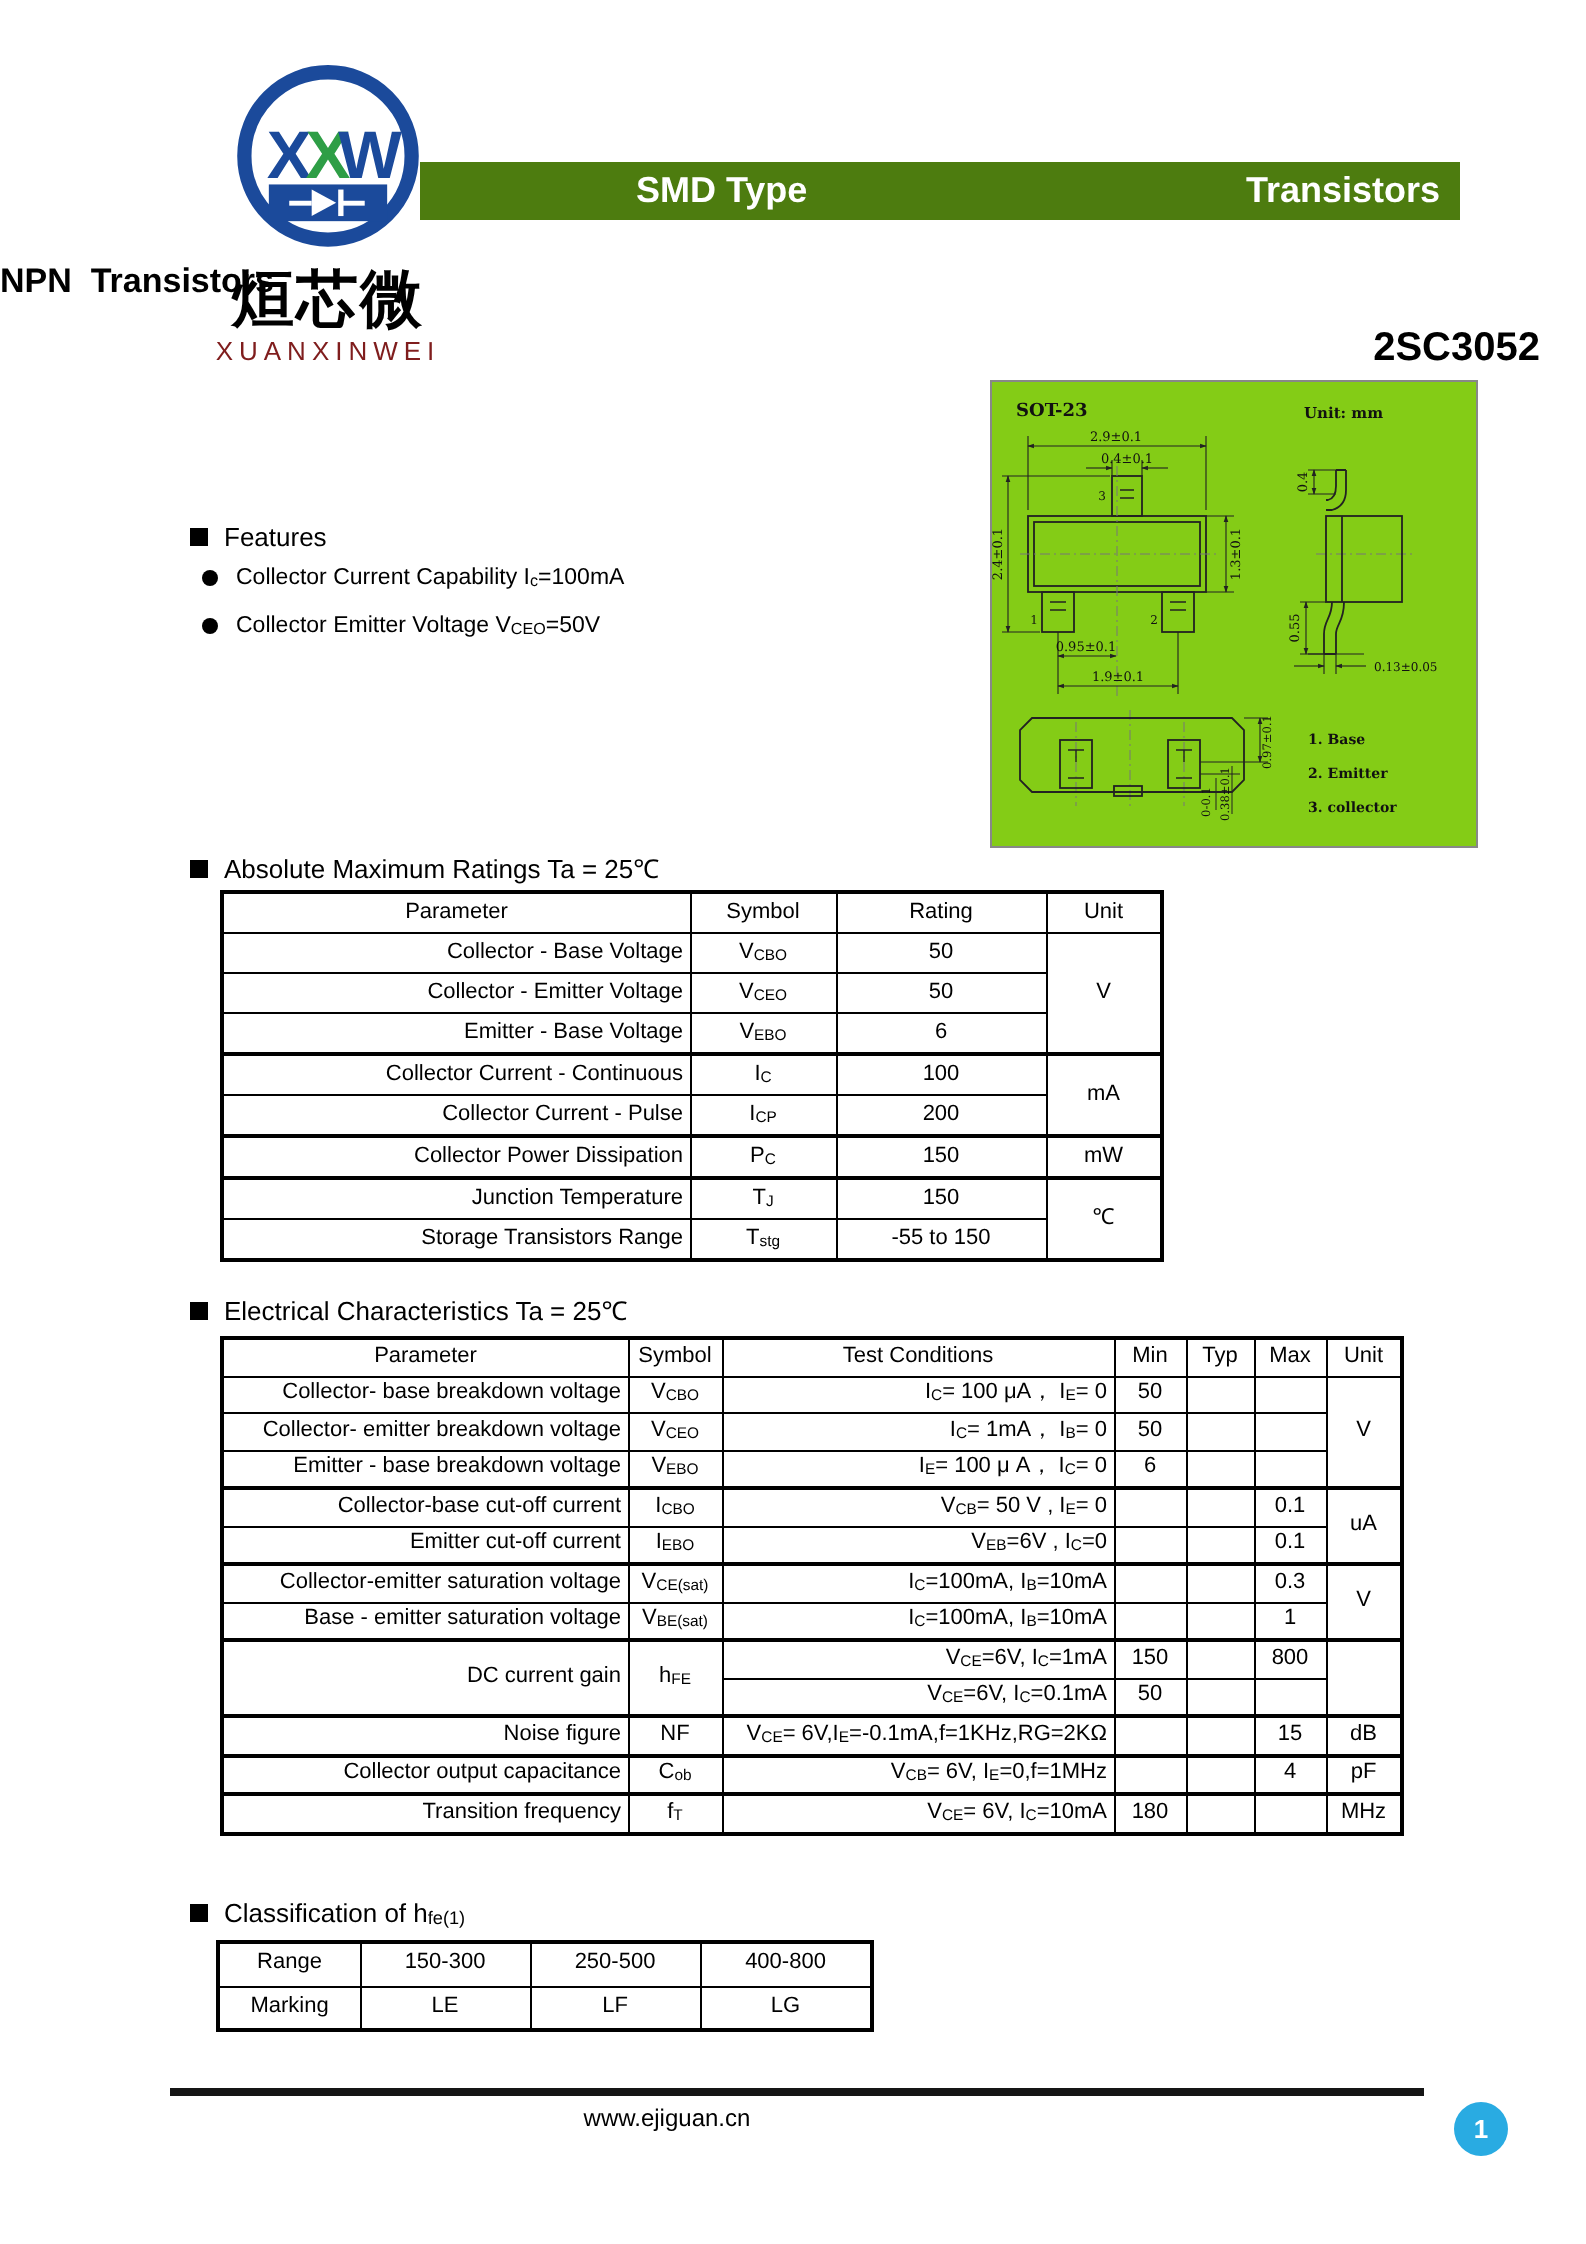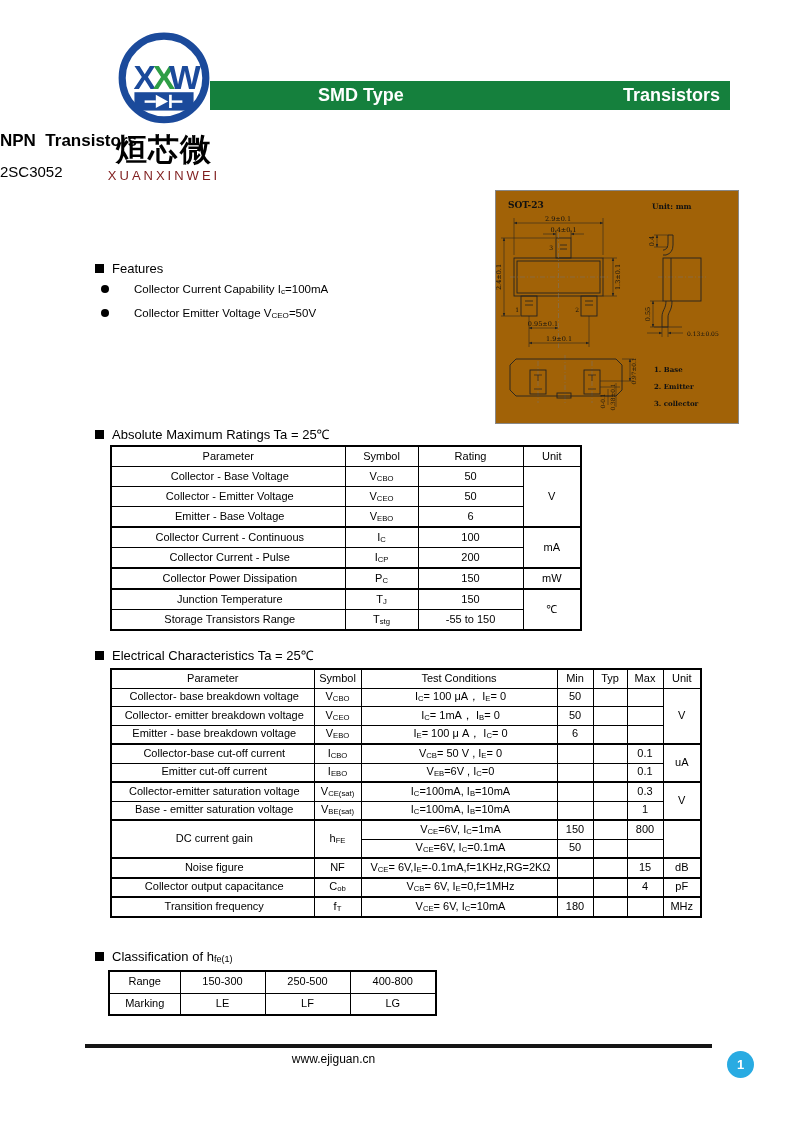--- a/index.html
+++ b/index.html
@@ -13,52 +13,52 @@
   .logo-en{font-size:13px;letter-spacing:3px;color:#7f1d1d;margin-top:1px;}
 
   
   .banner{position:absolute;left:210px;top:81px;width:520px;height:29px;color:#fff;
           font-weight:bold;font-size:18px;line-height:29px;}
   .banner .bl{position:absolute;left:108px;top:0;}
   .banner .br{position:absolute;right:10px;top:0;}
 
   .doc-title{position:absolute;left:0;top:131px;width:770px;
              font-size:17px;font-weight:bold;white-space:pre;}
-  .doc-part{position:absolute;left:0;top:163px;width:770px;text-align:left;
-            font-size:15px;font-weight:normal;}
-
-  
-  .pkg{position:absolute;left:495px;top:190px;width:242px;height:232px;border:1px solid #888;background:#a16207;}
+  .doc-part{position:absolute;left:0;top:163px;width:770px;text-align:right;
+            font-size:20px;font-weight:bold;}
+
+  
+  .pkg{position:absolute;left:495px;top:190px;width:242px;height:232px;border:1px solid #888;background:#84cc16;}
   .pkg svg{width:100%;height:100%;}
   .pkg text{font-family:"DejaVu Serif",serif;fill:#111;}
 
   
   .sec{position:absolute;display:flex;align-items:center;gap:8px;font-size:13px;}
   .sq{width:9px;height:9px;background:#000;flex:0 0 auto;}
   .sec-feat{left:95px;top:261px;}
   .sec-amr{left:95px;top:425px;}
   .sec-ec{left:95px;top:646px;}
   .sec-cls{left:95px;top:949px;}
 
-  .feat-item{position:absolute;left:101px;display:flex;align-items:center;gap:25px;font-size:11.5px;}
+  .feat-item{position:absolute;left:101px;display:flex;align-items:center;gap:9px;font-size:11.5px;}
   .fi1{top:283px;} .fi2{top:307px;}
   .dot{width:8px;height:8px;border-radius:50%;background:#000;flex:0 0 auto;}
 
   
   table.ds{position:absolute;border-collapse:collapse;table-layout:fixed;background:#fff;border:2px solid #000;}
   #t-amr{left:110px;top:445px;width:470px;}
   #t-ec{left:110px;top:668px;width:590px;}
   #t-cls{left:108px;top:970px;width:327px;}
   .ds th,.ds td{border:1px solid #000;font-size:11px;font-weight:normal;text-align:center;
                 padding:1px 3px;line-height:1.25;overflow:hidden;}
   #t-amr th,#t-amr td{height:17px;}
   #t-ec th,#t-ec td{height:15.5px;}
   #t-cls td{height:18.5px;}
   tr.g td{border-top:2px solid #000;}
-  td.al{text-align:center;padding-left:6px;}
+  td.al{text-align:right;padding-left:6px;}
   sub{font-size:0.7em;vertical-align:-0.1em;line-height:1;}
 
   
   .rule{position:absolute;left:85px;top:1044px;width:627px;height:4px;background:#151515;}
   .url{position:absolute;left:0;top:1052px;width:667px;text-align:center;font-size:12px;}
   .badge{position:absolute;left:727px;top:1051px;width:27px;height:27px;border-radius:50%;
          color:#fff;font-size:13px;font-weight:bold;display:flex;align-items:center;justify-content:center;}
 </style>
 </head>
 <body>
@@ -76,21 +76,21 @@
         <rect x="31" y="69" width="11" height="2.4" fill="#fff"></rect>
         <polygon points="42,63.5 42,76.5 54,70" fill="#fff"></polygon>
         <rect x="55" y="63.5" width="2.6" height="13" fill="#fff"></rect>
         <rect x="57" y="69" width="11" height="2.4" fill="#fff"></rect>
       </g>
     </svg>
     <div class="logo-cn">烜芯微</div>
     <div class="logo-en">XUANXINWEI</div>
   </div>
 
-  <div class="banner" style="background:#15803d">
+  <div class="banner" style="background:#4d7c0f">
     <span class="bl">SMD Type</span>
     <span class="br">Transistors</span>
   </div>
 
   <div class="doc-title">NPN  Transistors</div>
   <div class="doc-part">2SC3052</div>
 
   <div class="pkg">
     <svg viewBox="0 0 242 232">
       <defs>

